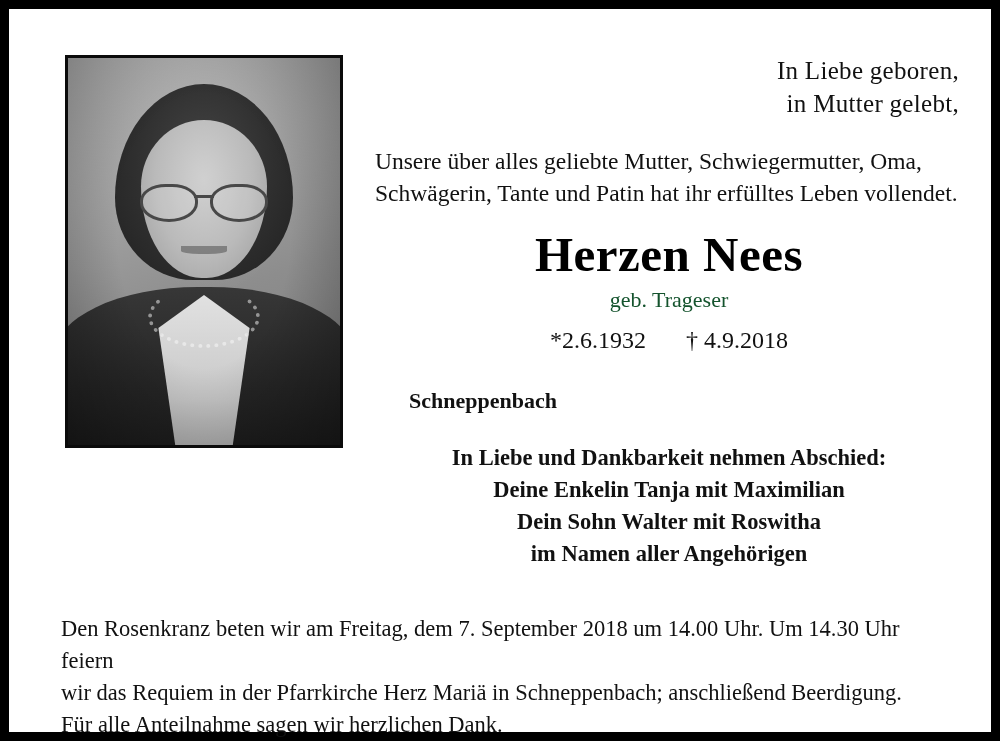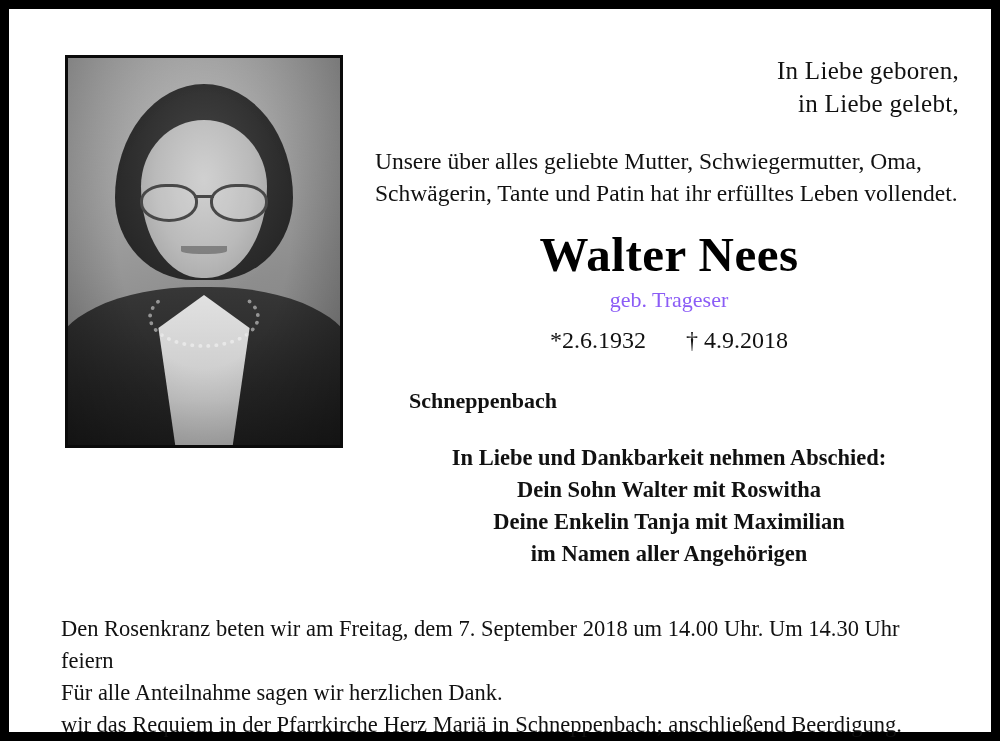--- a/index.html
+++ b/index.html
@@ -185,21 +185,21 @@
     font-size: 49px;
     font-weight: bold;
     letter-spacing: 0.5px;
     color: #000;
     line-height: 1.05;
   }
   .maiden {
     margin-top: 6px;
     text-align: center;
     font-size: 22px;
-    color: #8b5cf6;
+    color: #14532d;
   }
   .dates {
     margin-top: 14px;
     text-align: center;
     font-size: 24px;
     color: #111;
   }
   .dates .born { margin-right: 34px; }
   .dates .cross { font-size: 24px; }
 
@@ -254,44 +254,44 @@
         <div class="ph-mouth"></div>
         <div class="ph-pearls"></div>
         <div class="ph-vignette"></div>
       </div>
     </div>
 
     <div class="right-col">
 
       <div class="verse">
         <div>In Liebe geboren,</div>
-        <div>in Liebe gelebt,</div>
+        <div>in Mutter gelebt,</div>
       </div>
 
       <div class="intro">Unsere über alles geliebte Mutter, Schwiegermutter, Oma, Schwägerin, Tante und Patin hat ihr erfülltes Leben vollendet.</div>
 
-      <div class="name">Walter Nees</div>
+      <div class="name">Herzen Nees</div>
       <div class="maiden">geb. Trageser</div>
 
       <div class="dates">
         <span class="born">*2.6.1932</span>
         <span class="cross">† 4.9.2018</span>
       </div>
 
       <div class="place">Schneppenbach</div>
 
       <div class="farewell">
         <div class="lead">In Liebe und Dankbarkeit nehmen Abschied:</div>
+        <div class="bold">Deine Enkelin Tanja mit Maximilian</div>
         <div class="bold">Dein Sohn Walter mit Roswitha</div>
-        <div class="bold">Deine Enkelin Tanja mit Maximilian</div>
         <div class="bold">im Namen aller Angehörigen</div>
       </div>
 
     </div>
 
     <div class="bottom">
       <div>Den Rosenkranz beten wir am Freitag, dem 7. September 2018 um 14.00 Uhr. Um 14.30 Uhr feiern</div>
+      <div>wir das Requiem in der Pfarrkirche Herz Mariä in Schneppenbach; anschließend Beerdigung.</div>
       <div>Für alle Anteilnahme sagen wir herzlichen Dank.</div>
-      <div>wir das Requiem in der Pfarrkirche Herz Mariä in Schneppenbach; anschließend Beerdigung.</div>
     </div>
 
   </div>
 </div>
 
 </body></html>

